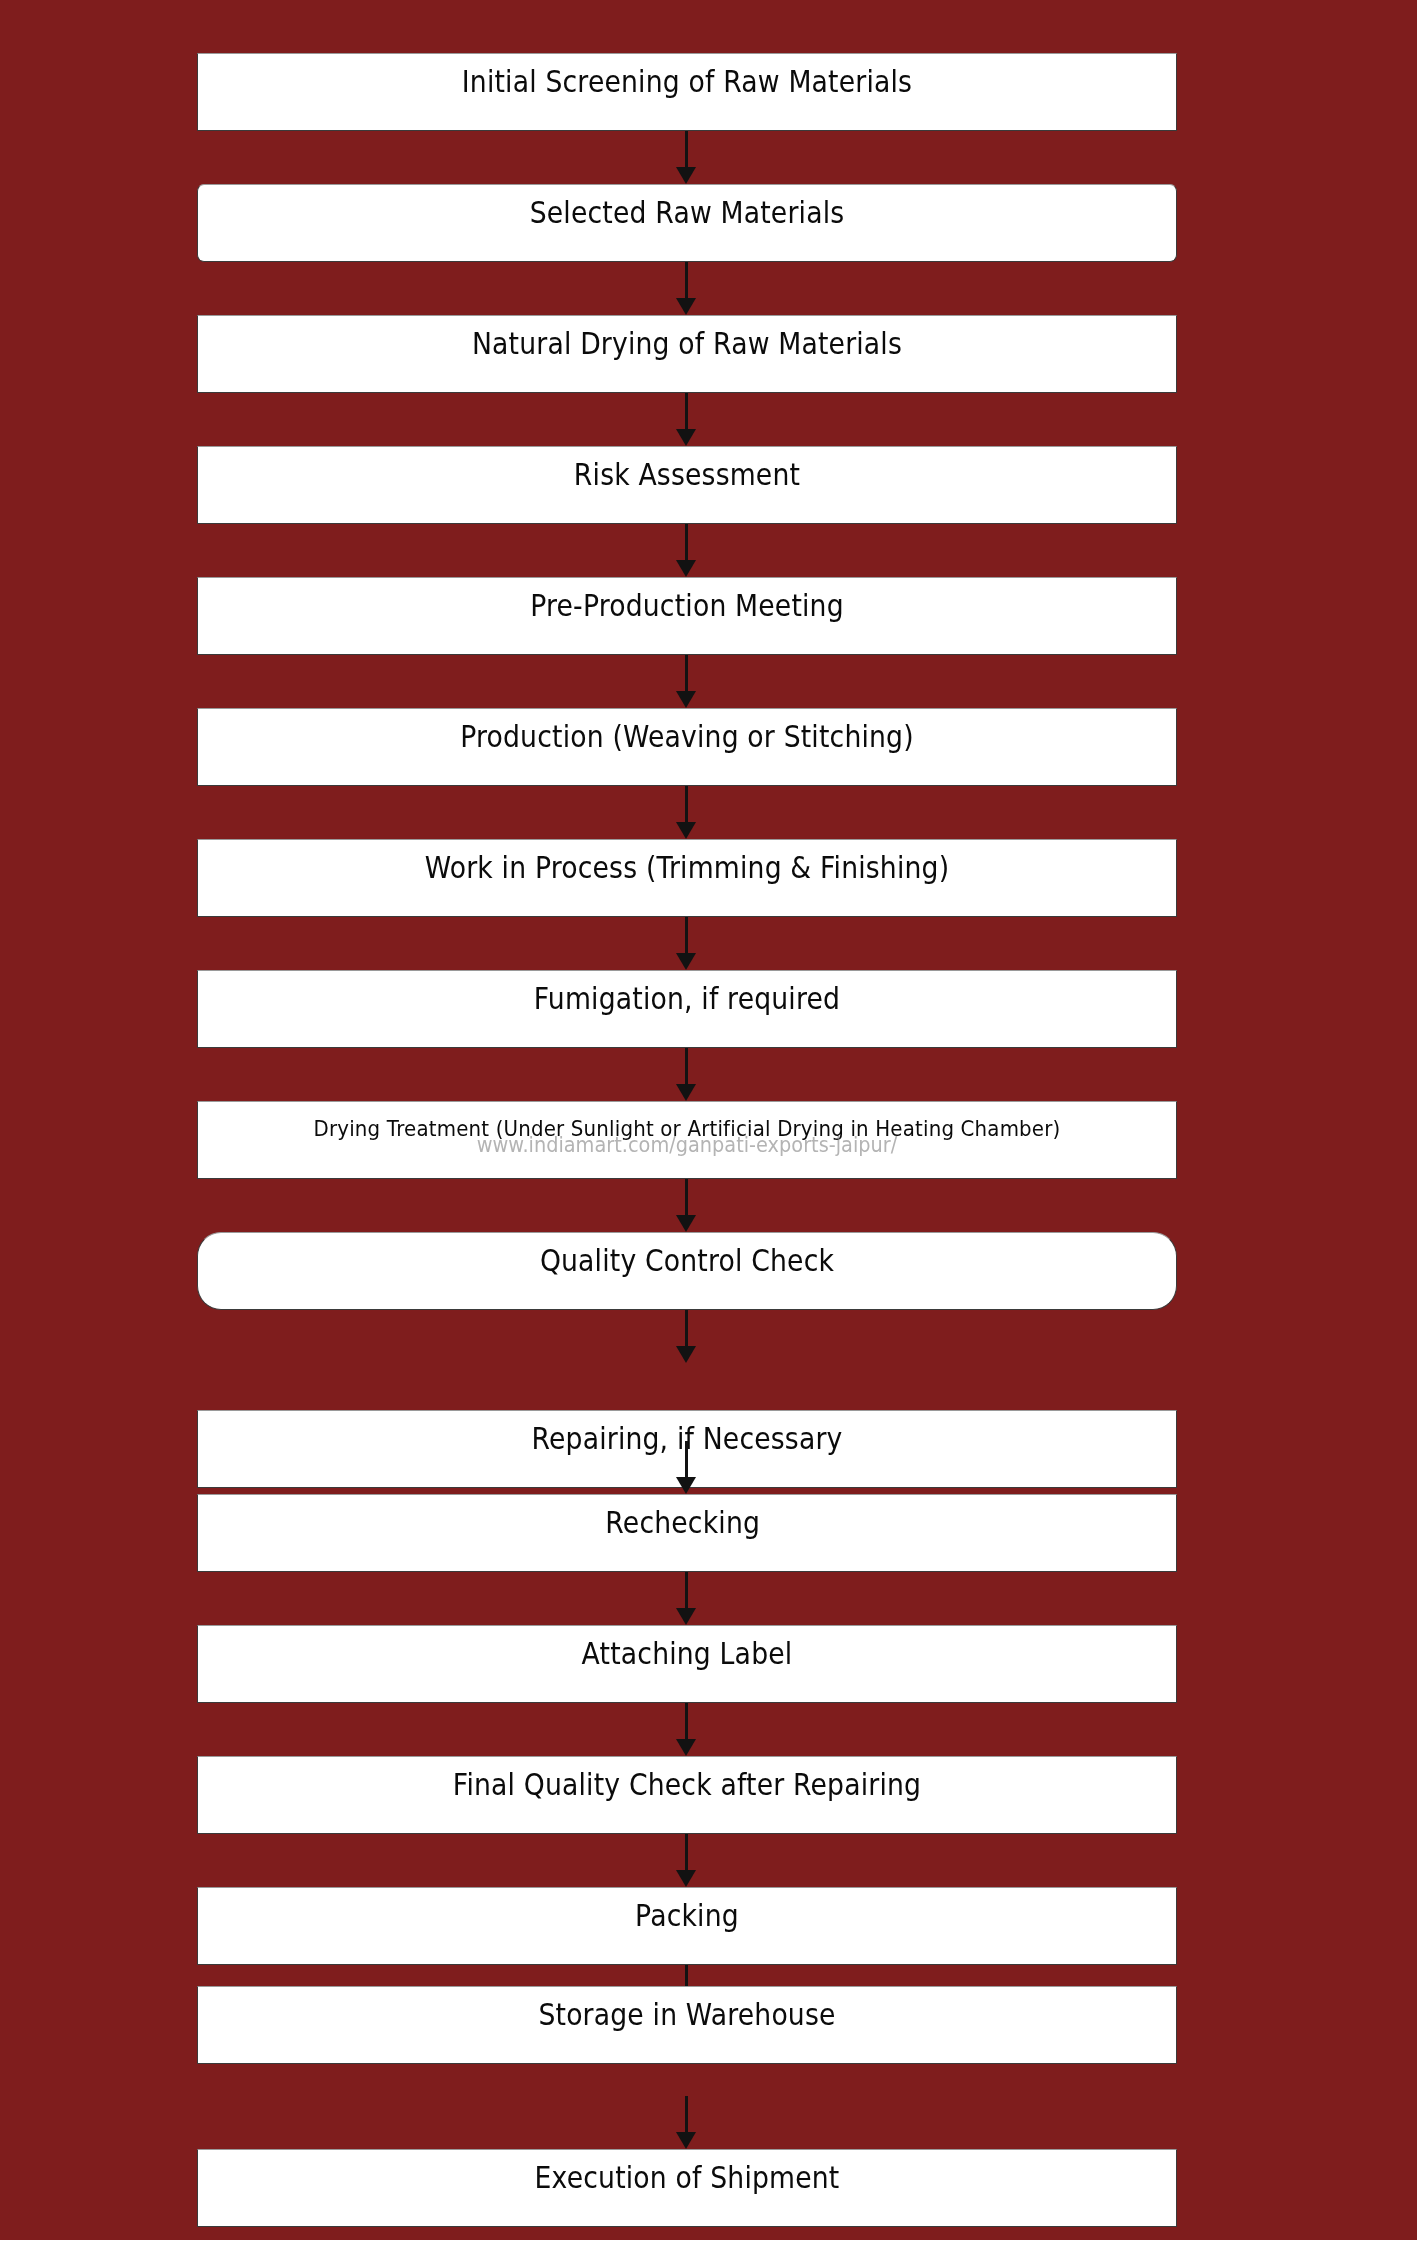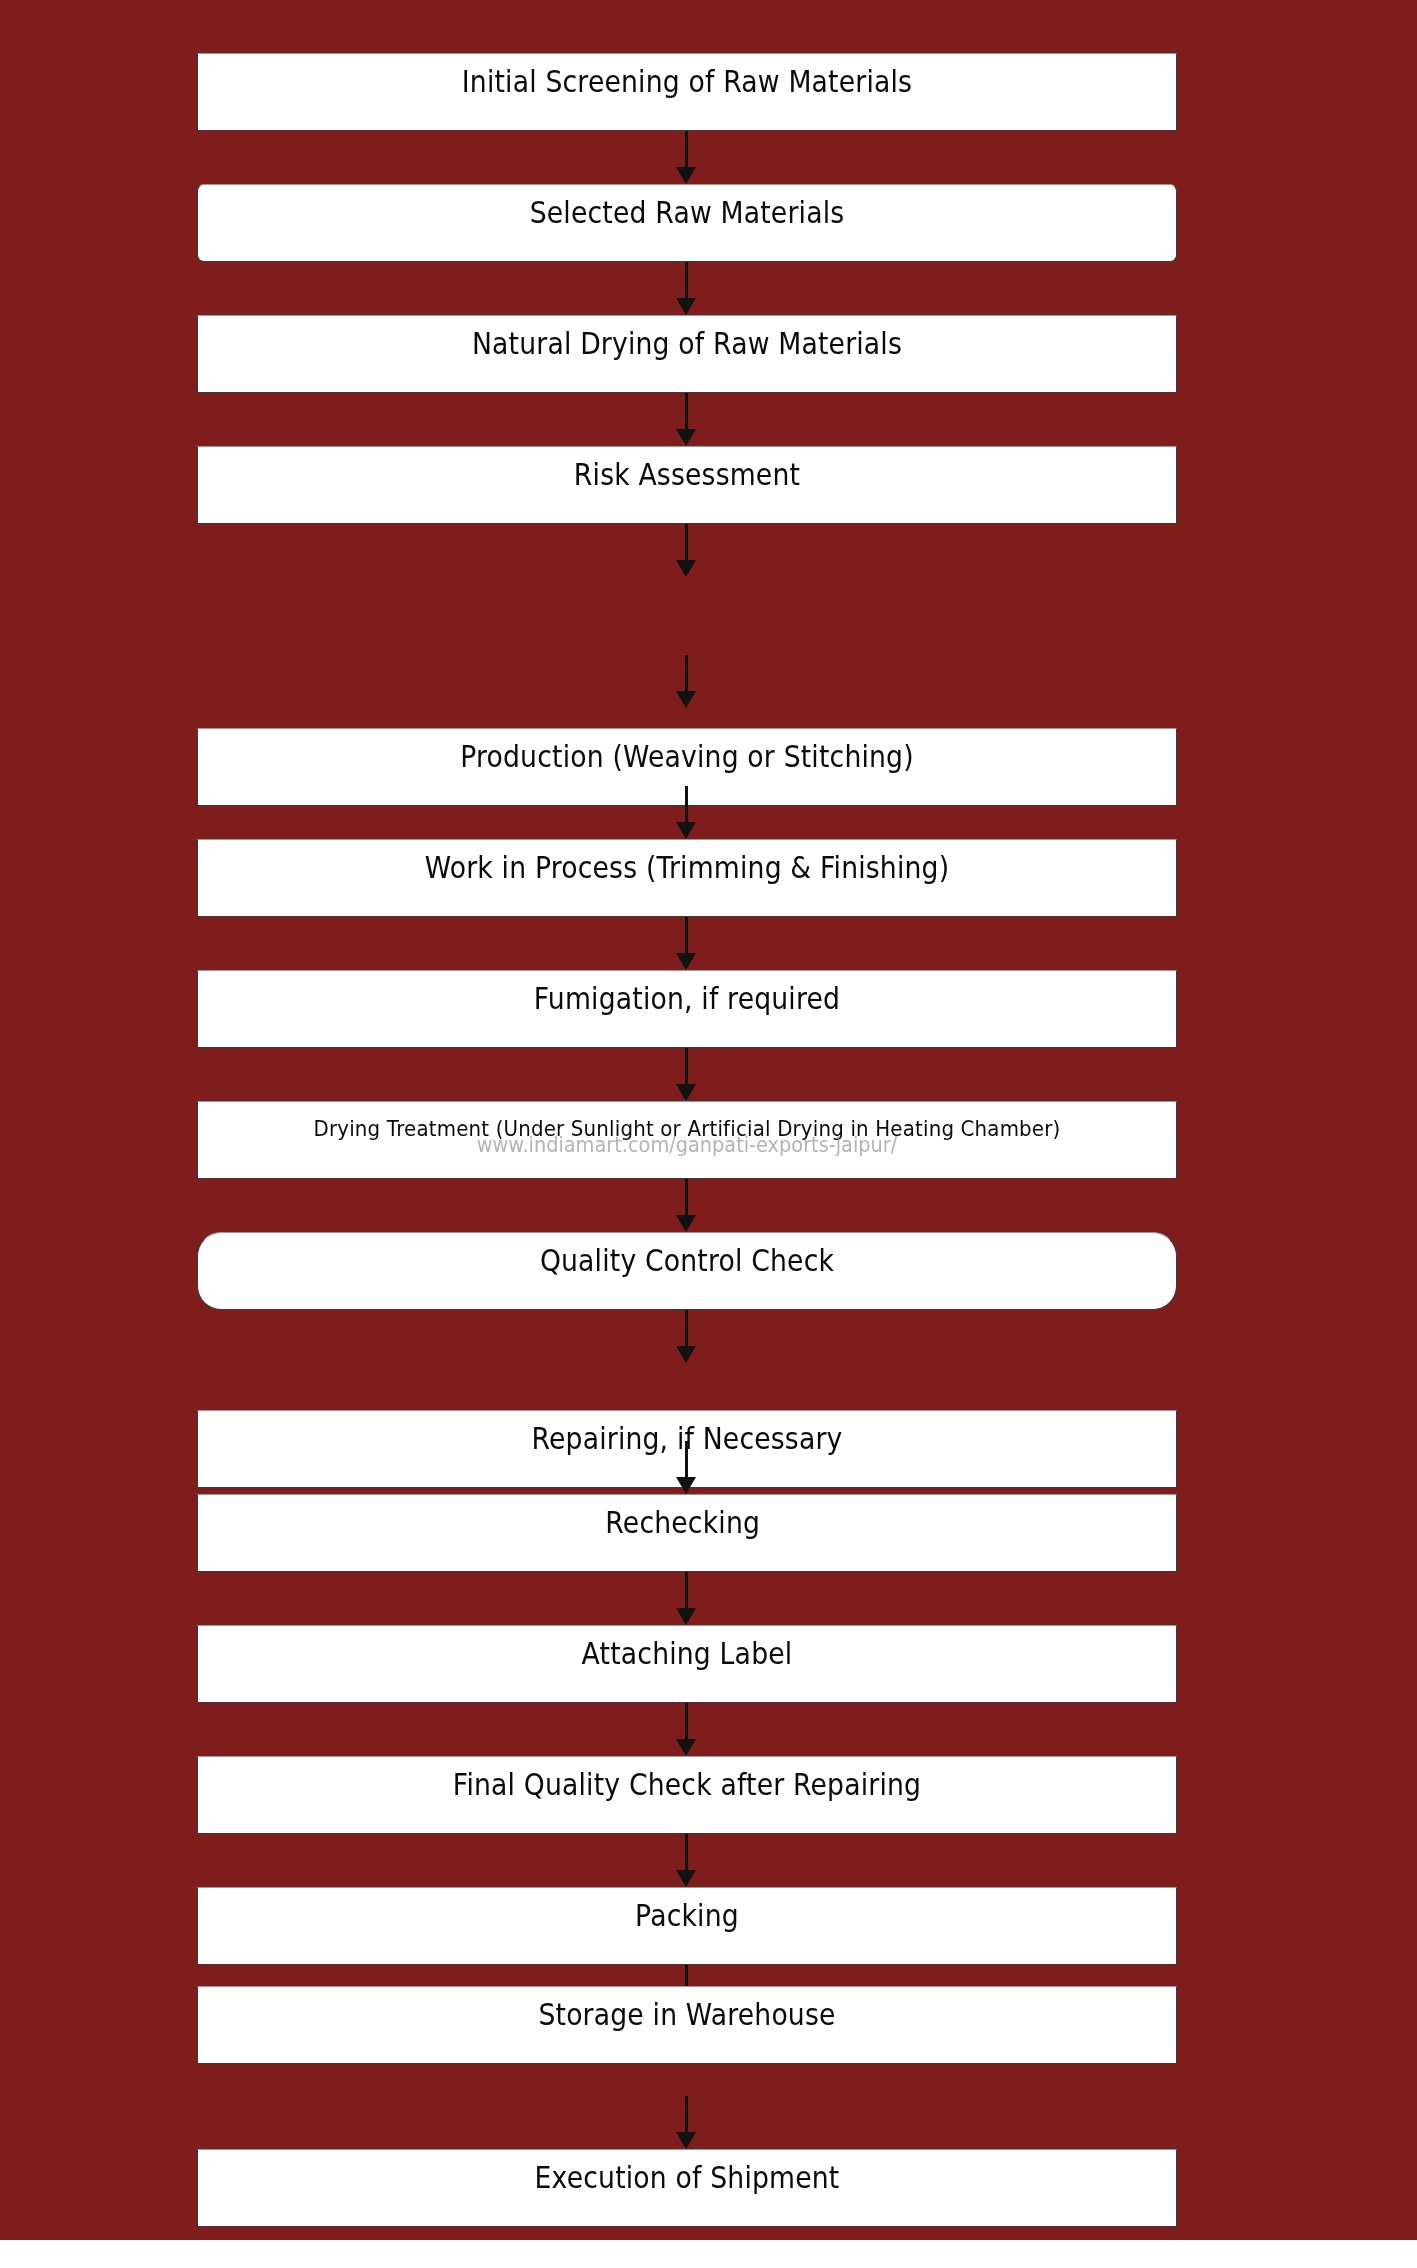--- a/index.html
+++ b/index.html
@@ -135,26 +135,29 @@
   </div>
 
   <div class="node" style="top:446px;">
     <div class="node-label">Risk Assessment</div>
   </div>
   <div class="connector" style="top:524px; height:53px;">
     <div class="shaft" style="height:36px;"></div>
     <div class="head" style="top:36px;"></div>
   </div>
 
+  <div class="node" style="top:577px;">
+    <div class="node-label">Pre-Production Meeting</div>
+  </div>
   <div class="connector" style="top:655px; height:53px;">
     <div class="shaft" style="height:36px;"></div>
     <div class="head" style="top:36px;"></div>
   </div>
 
-  <div class="node" style="top:728px;">
+  <div class="node" style="top:708px;">
     <div class="node-label">Production (Weaving or Stitching)</div>
   </div>
   <div class="connector" style="top:786px; height:53px;">
     <div class="shaft" style="height:36px;"></div>
     <div class="head" style="top:36px;"></div>
   </div>
 
   <div class="node" style="top:839px;">
     <div class="node-label">Work in Process (Trimming &amp; Finishing)</div>
   </div>

